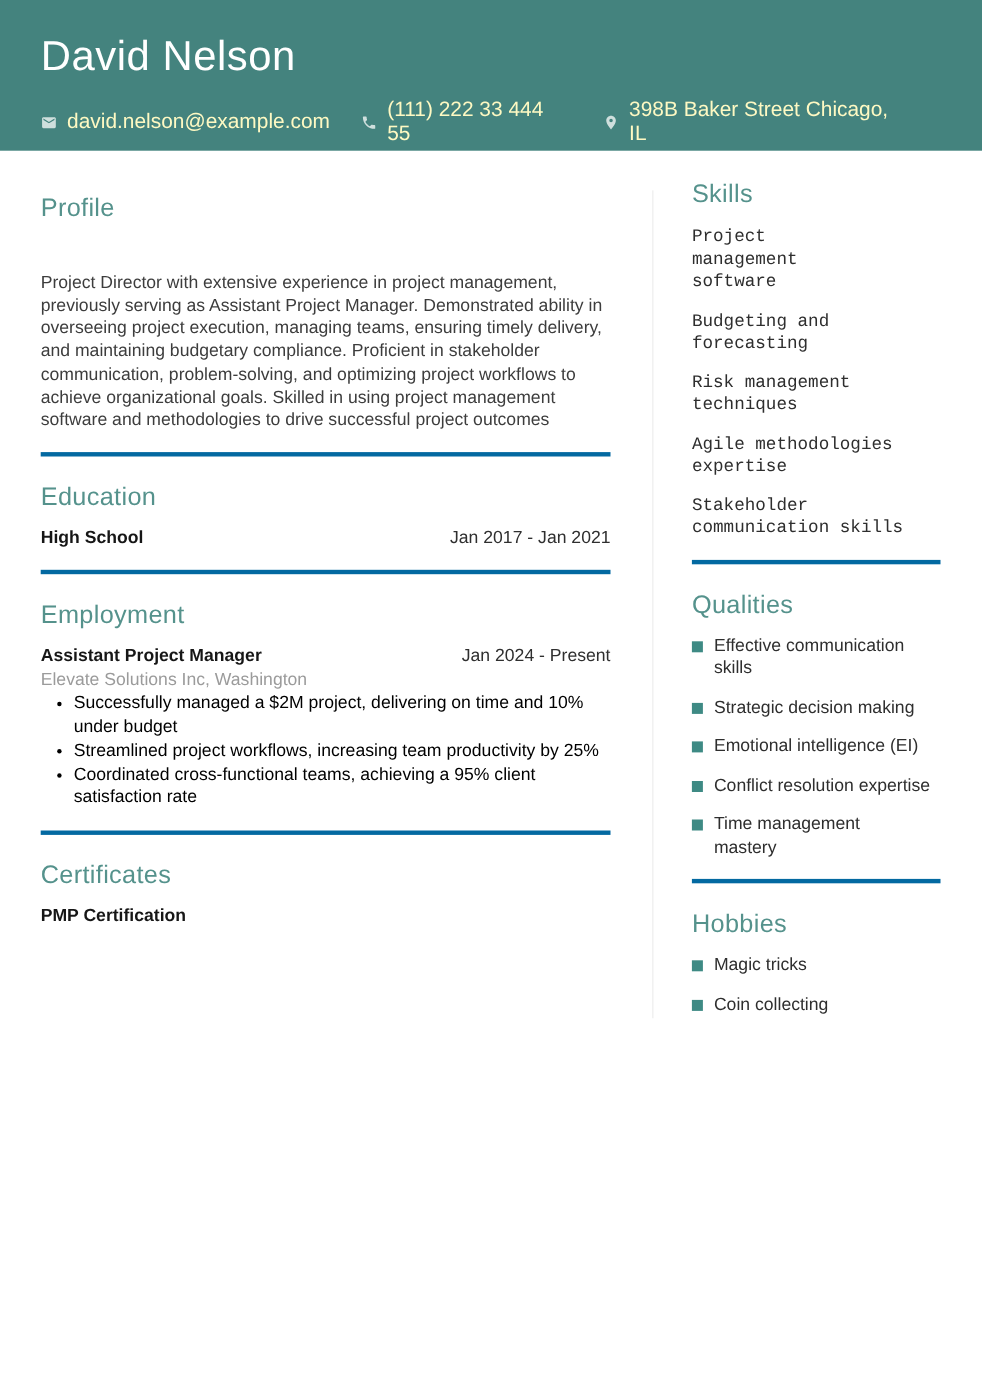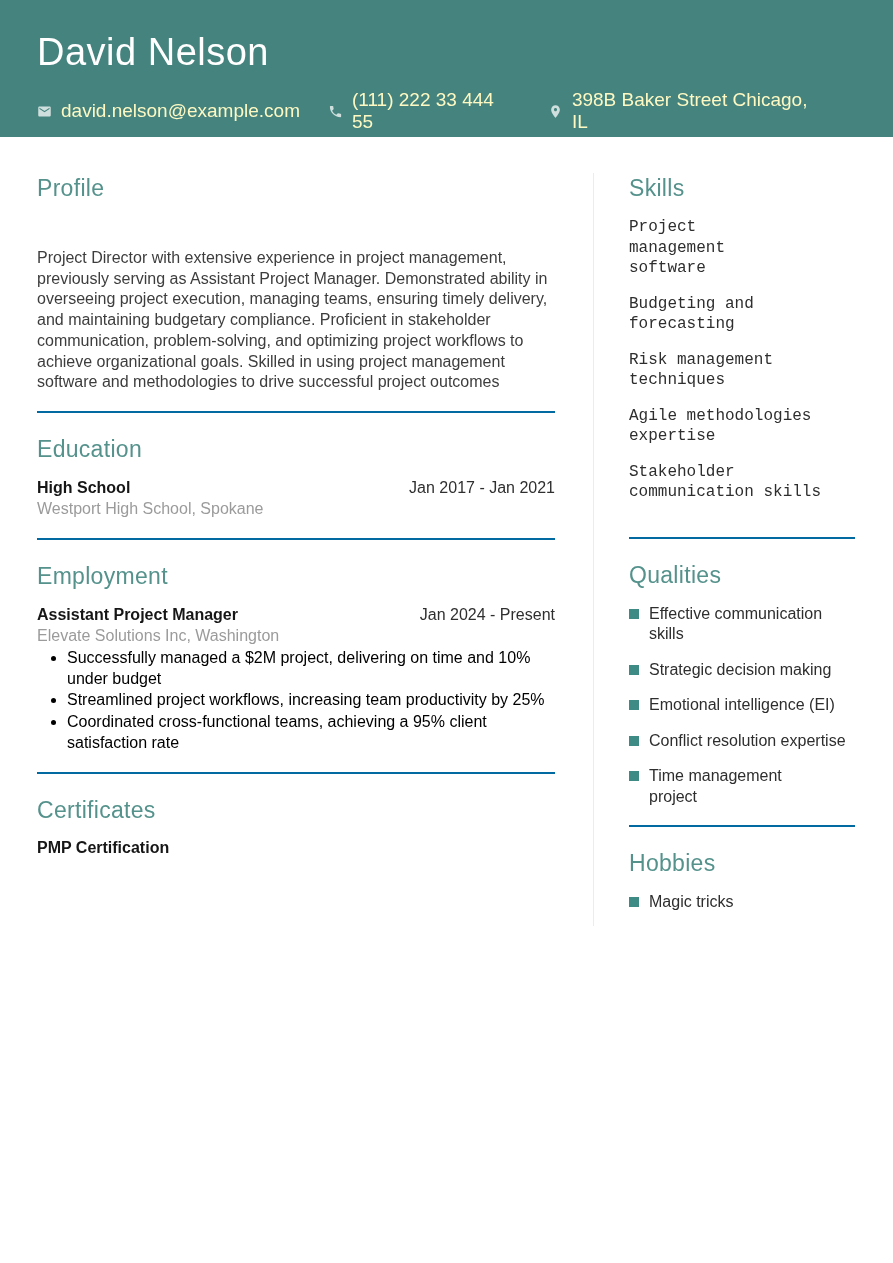--- a/index.html
+++ b/index.html
@@ -11,45 +11,45 @@
   .header { height:137px; background:#44837E; padding:30px 37px 0 37px; }
   .name { color:#ffffff; font-size:38px; font-weight:300; letter-spacing:0.5px; line-height:44px; }
   .contact-row { display:flex; align-items:center; margin-top:15px; }
   .contact-item { display:flex; align-items:center; color:#fef9c3; font-size:19px; margin-right:28px; }
   .contact-item svg { width:15px; height:15px; fill:#cfdfdd; margin-right:9px; flex:none; }
 
   
   .content { display:flex; }
   .col-left { width:518px; margin-left:37px; padding-top:38px; }
   .col-sep { width:1px; background:#ececec; margin-left:38px; margin-top:36px; height:1037px; flex:none; }
-  .col-right { width:226px; margin-left:35px; padding-top:38px; }
+  .col-right { width:226px; margin-left:35px; padding-top:26px; }
 
   
-  .sec { border-bottom:2px solid #0369a1; padding-bottom:18px; margin-bottom:23px; }
+  .sec { border-bottom:4px solid #0369a1; padding-bottom:18px; margin-bottom:23px; }
   .sec.last { border-bottom:none; margin-bottom:0; }
   h2 { font-size:23px; font-weight:400; color:#55928C; letter-spacing:0.3px; margin-bottom:15px; }
 
   .body-text { font-size:16px; line-height:20.7px; color:#3d3d3d;margin-top:46px; }
 
   
   .entry { margin-bottom:16px; }
   .entry:last-child { margin-bottom:0; }
   .entry-head { display:flex; justify-content:space-between; align-items:flex-start; }
   .entry-title { font-size:16px; font-weight:700; color:#161616; line-height:20.5px; }
   .entry-title.narrow-title { max-width:310px; }
   .entry-date { font-size:16px; color:#2f2f2f; white-space:nowrap; padding-top:1px; }
   .entry-sub { font-size:16px; color:#9b9b9b; line-height:20.5px; margin-top:1px; }
   .job-bullets { margin-top:1px; padding-left:30px; list-style:disc; }
   .job-bullets li { font-size:16px; line-height:20.7px; color:#000000; margin-bottom:1px; }
 
   .cert-item { font-size:16px; font-weight:700; color:#161616; margin-top:4px; }
 
   
   .skill-item { font-size:16px; color:#2e2e2e; line-height:20.5px; margin-bottom:15px;font-family:Liberation Mono, monospace; }
-  .skill-item:last-child { margin-bottom:16px; }
+  .skill-item:last-child { margin-bottom:0; }
   .w170 { max-width:170px; }
   .w212 { max-width:212px; }
   .bullet-item { display:flex; margin-bottom:15px; }
   .bullet-item:last-child { margin-bottom:0; }
   .sq { width:10px; height:10px; background:#3E8A84; margin:5px 10px 0 0; flex:none; }
   .bullet-text { font-size:16px; color:#2e2e2e; line-height:20.5px; }
   .w190 { max-width:185px; }
   .w160 { max-width:160px; }
 
   .lang-name { font-size:16px; color:#0c4a6e; line-height:20.5px; }
@@ -94,21 +94,20 @@
         <p class="body-text">Project Director with extensive experience in project management, previously serving as Assistant Project Manager. Demonstrated ability in overseeing project execution, managing teams, ensuring timely delivery, and maintaining budgetary compliance. Proficient in stakeholder communication, problem-solving, and optimizing project workflows to achieve organizational goals. Skilled in using project management software and methodologies to drive successful project outcomes</p>
       </div>
 
       <div class="sec">
         <h2>Education</h2>
         <div class="entry">
           <div class="entry-head">
             <div class="entry-title">High School</div>
             <div class="entry-date">Jan 2017 - Jan 2021</div>
           </div>
-          <div class="entry-sub">Westport High School, Spokane</div>
         </div>
       </div>
 
       <div class="sec">
         <h2>Employment</h2>
         <div class="entry">
           <div class="entry-head">
             <div class="entry-title">Assistant Project Manager</div>
             <div class="entry-date">Jan 2024 - Present</div>
           </div>
@@ -154,21 +153,21 @@
         <div class="bullet-item">
           <span class="sq"></span>
           <span class="bullet-text">Emotional intelligence (EI)</span>
         </div>
         <div class="bullet-item">
           <span class="sq"></span>
           <span class="bullet-text">Conflict resolution expertise</span>
         </div>
         <div class="bullet-item">
           <span class="sq"></span>
-          <span class="bullet-text w160">Time management project</span>
+          <span class="bullet-text w160">Time management mastery</span>
         </div>
       </div>
 
       <div class="sec">
         <h2>Hobbies</h2>
         <div class="bullet-item">
           <span class="sq"></span>
           <span class="bullet-text">Magic tricks</span>
         </div>
         <div class="bullet-item">

